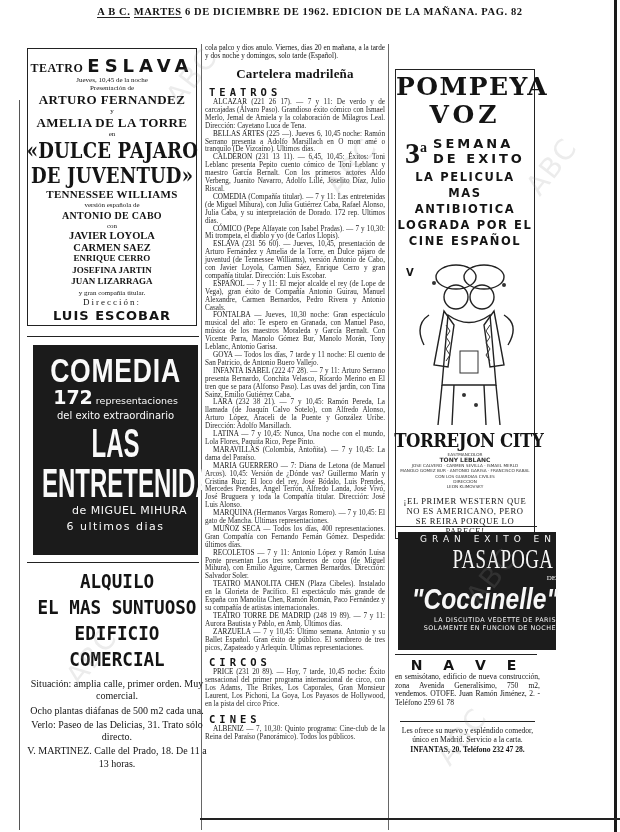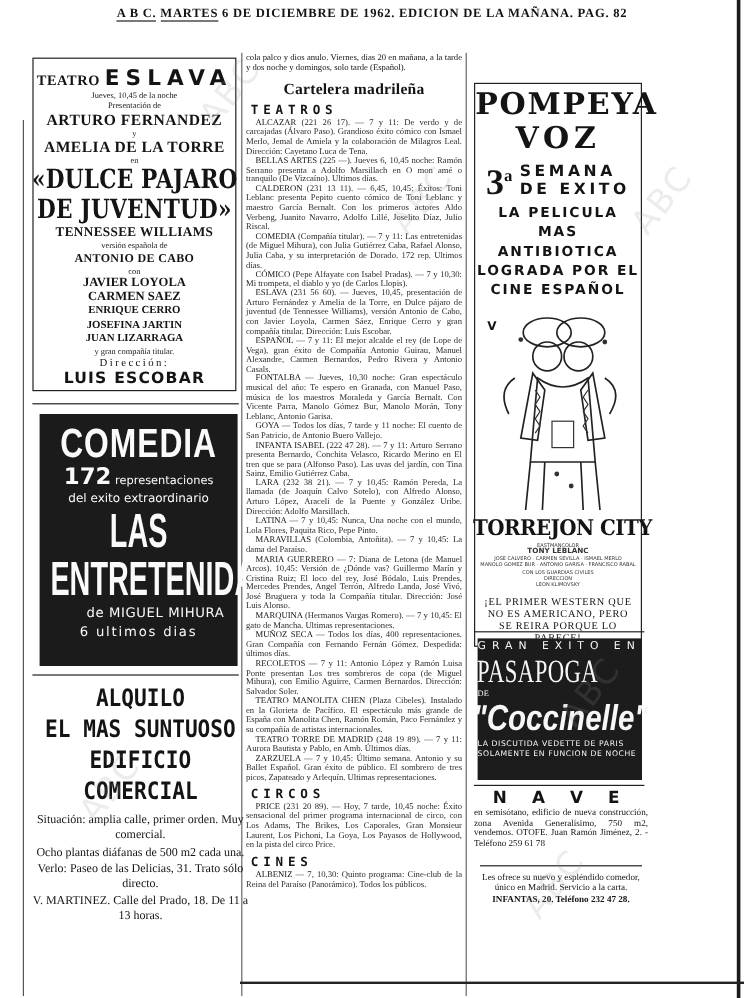--- a/index.html
+++ b/index.html
@@ -73,22 +73,22 @@
   .pompeya .wk .txt { font-size: 13px; letter-spacing: 3px; line-height: 15px; text-align: left; font-weight: bold; }
   .pompeya .tag { font-size: 11.5px; font-weight: bold; letter-spacing: 1.6px; line-height: 16px; }
   .pompeya .illus { position: relative; height: 175px; margin: 6px 8px 0; }
   .pompeya .logo { position: absolute; left: 2px; top: 12px; font-size: 10px; font-weight: bold; }
   .pompeya .film { font-size: 18px; font-weight: bold; line-height: 22px; font-family: "DejaVu Serif", serif; letter-spacing: -0.5px; transform: scaleX(0.92); white-space: nowrap; margin: 0 -8px; }
   .pompeya .credits { font-size: 4.2px; line-height: 5.4px; color: #333; padding: 0 4px; }
   .pompeya .quote { font-family: "Liberation Serif", serif; font-size: 8.6px; line-height: 10px; letter-spacing: 0.6px; margin-top: 6px; padding: 0 4px; }
   .pompeya .tol { font-family: "Liberation Serif", serif; font-size: 10px; font-weight: bold; letter-spacing: 1px; margin-top: 6px; }
 
   .pasapoga {
-    position: absolute; left: 398px; top: 532px; width: 137px; height: 118px;
-    background: #1c1c1c; color: #f7f7f7; text-align: left; font-family: "Liberation Serif", serif;
+    position: absolute; left: 398px; top: 532px; width: 158px; height: 118px;
+    background: #1c1c1c; color: #f7f7f7; text-align: right; font-family: "Liberation Serif", serif;
   }
   .pasapoga .top { font-size: 9px; letter-spacing: 5px; margin-top: 2px; font-family: "DejaVu Sans", sans-serif; }
   .pasapoga .name { font-size: 27px; line-height: 30px; transform: scaleX(0.7); white-space: nowrap; margin: 0 -30px; letter-spacing: 0.5px; }
   .pasapoga .de { font-size: 7px; line-height: 8px; }
   .pasapoga .cocci { font-size: 30px; font-weight: bold; font-style: italic; line-height: 34px; transform: scaleX(0.82); white-space: nowrap; margin: 0 -20px; font-family: "Liberation Sans", sans-serif; }
   .pasapoga .sub { font-size: 6.4px; line-height: 8px; letter-spacing: 0.5px; font-family: "DejaVu Sans", sans-serif; }
 
   .nave { position: absolute; left: 395px; top: 657px; width: 145px; text-align: center; font-family: "Liberation Serif", serif; }
   .nave .h { font-size: 14px; font-weight: bold; letter-spacing: 8px; font-family: "DejaVu Sans", sans-serif; }
   .nave p { font-size: 7.6px; line-height: 8.5px; text-align: justify; }

